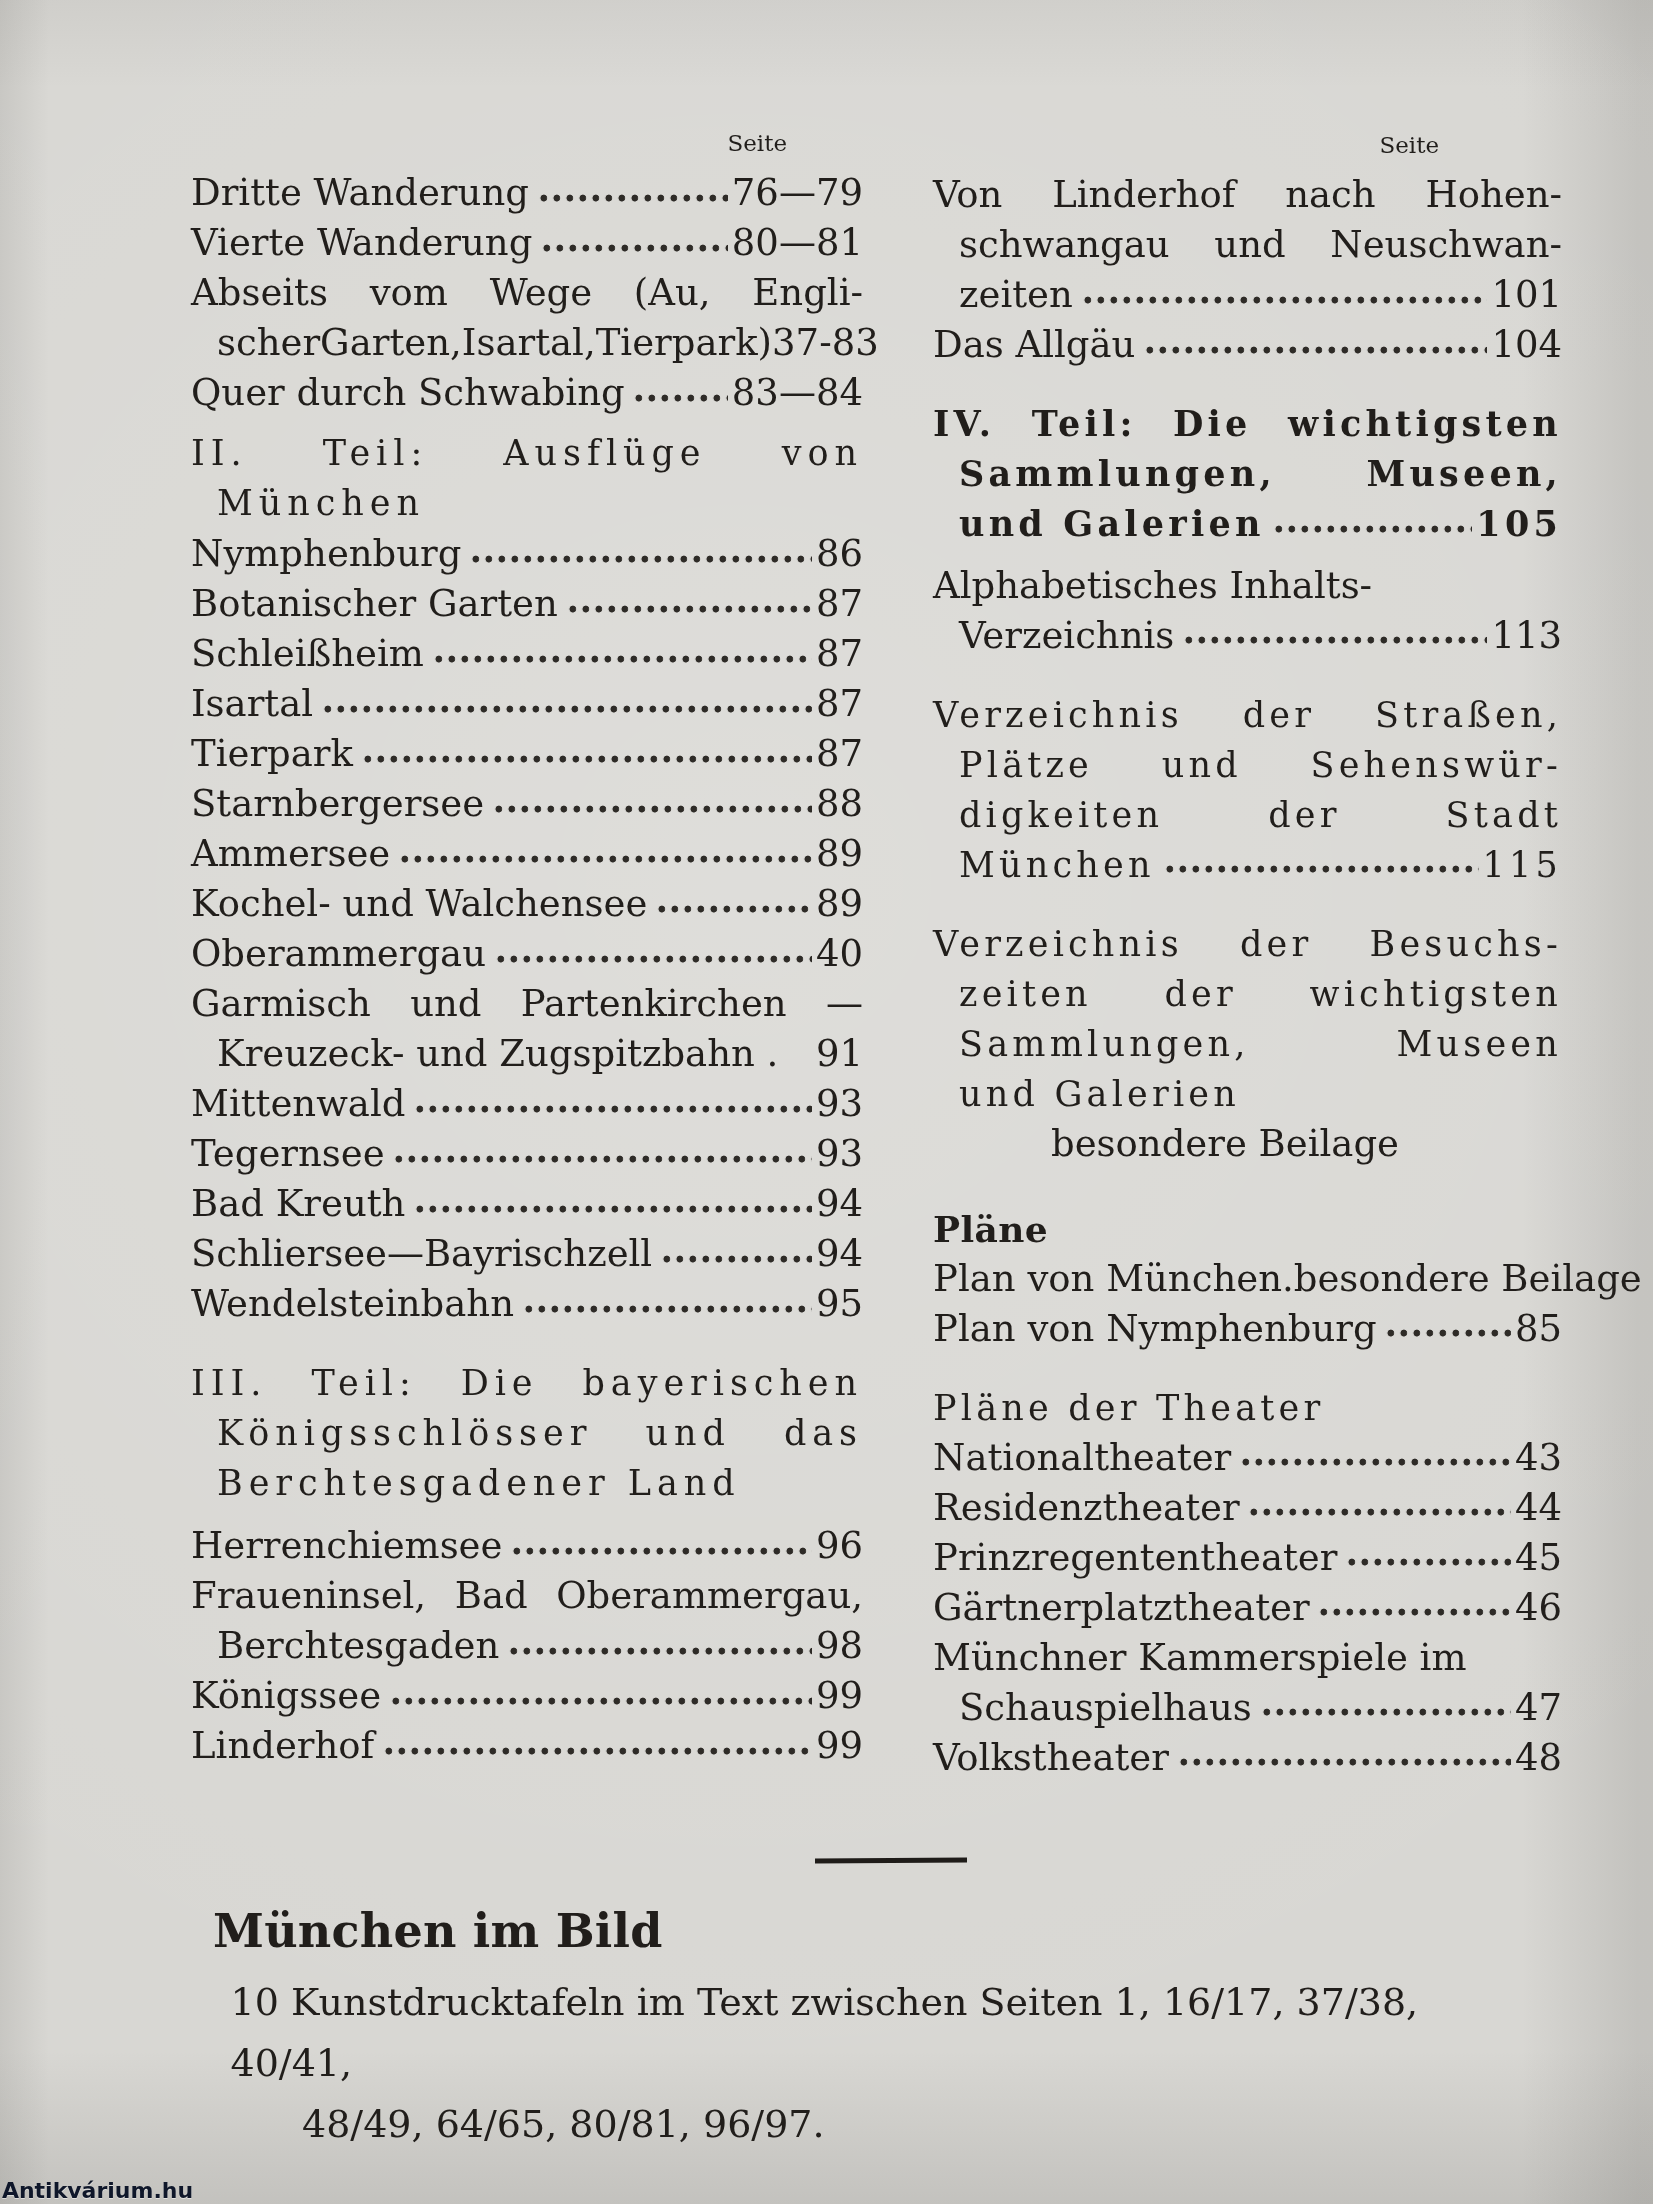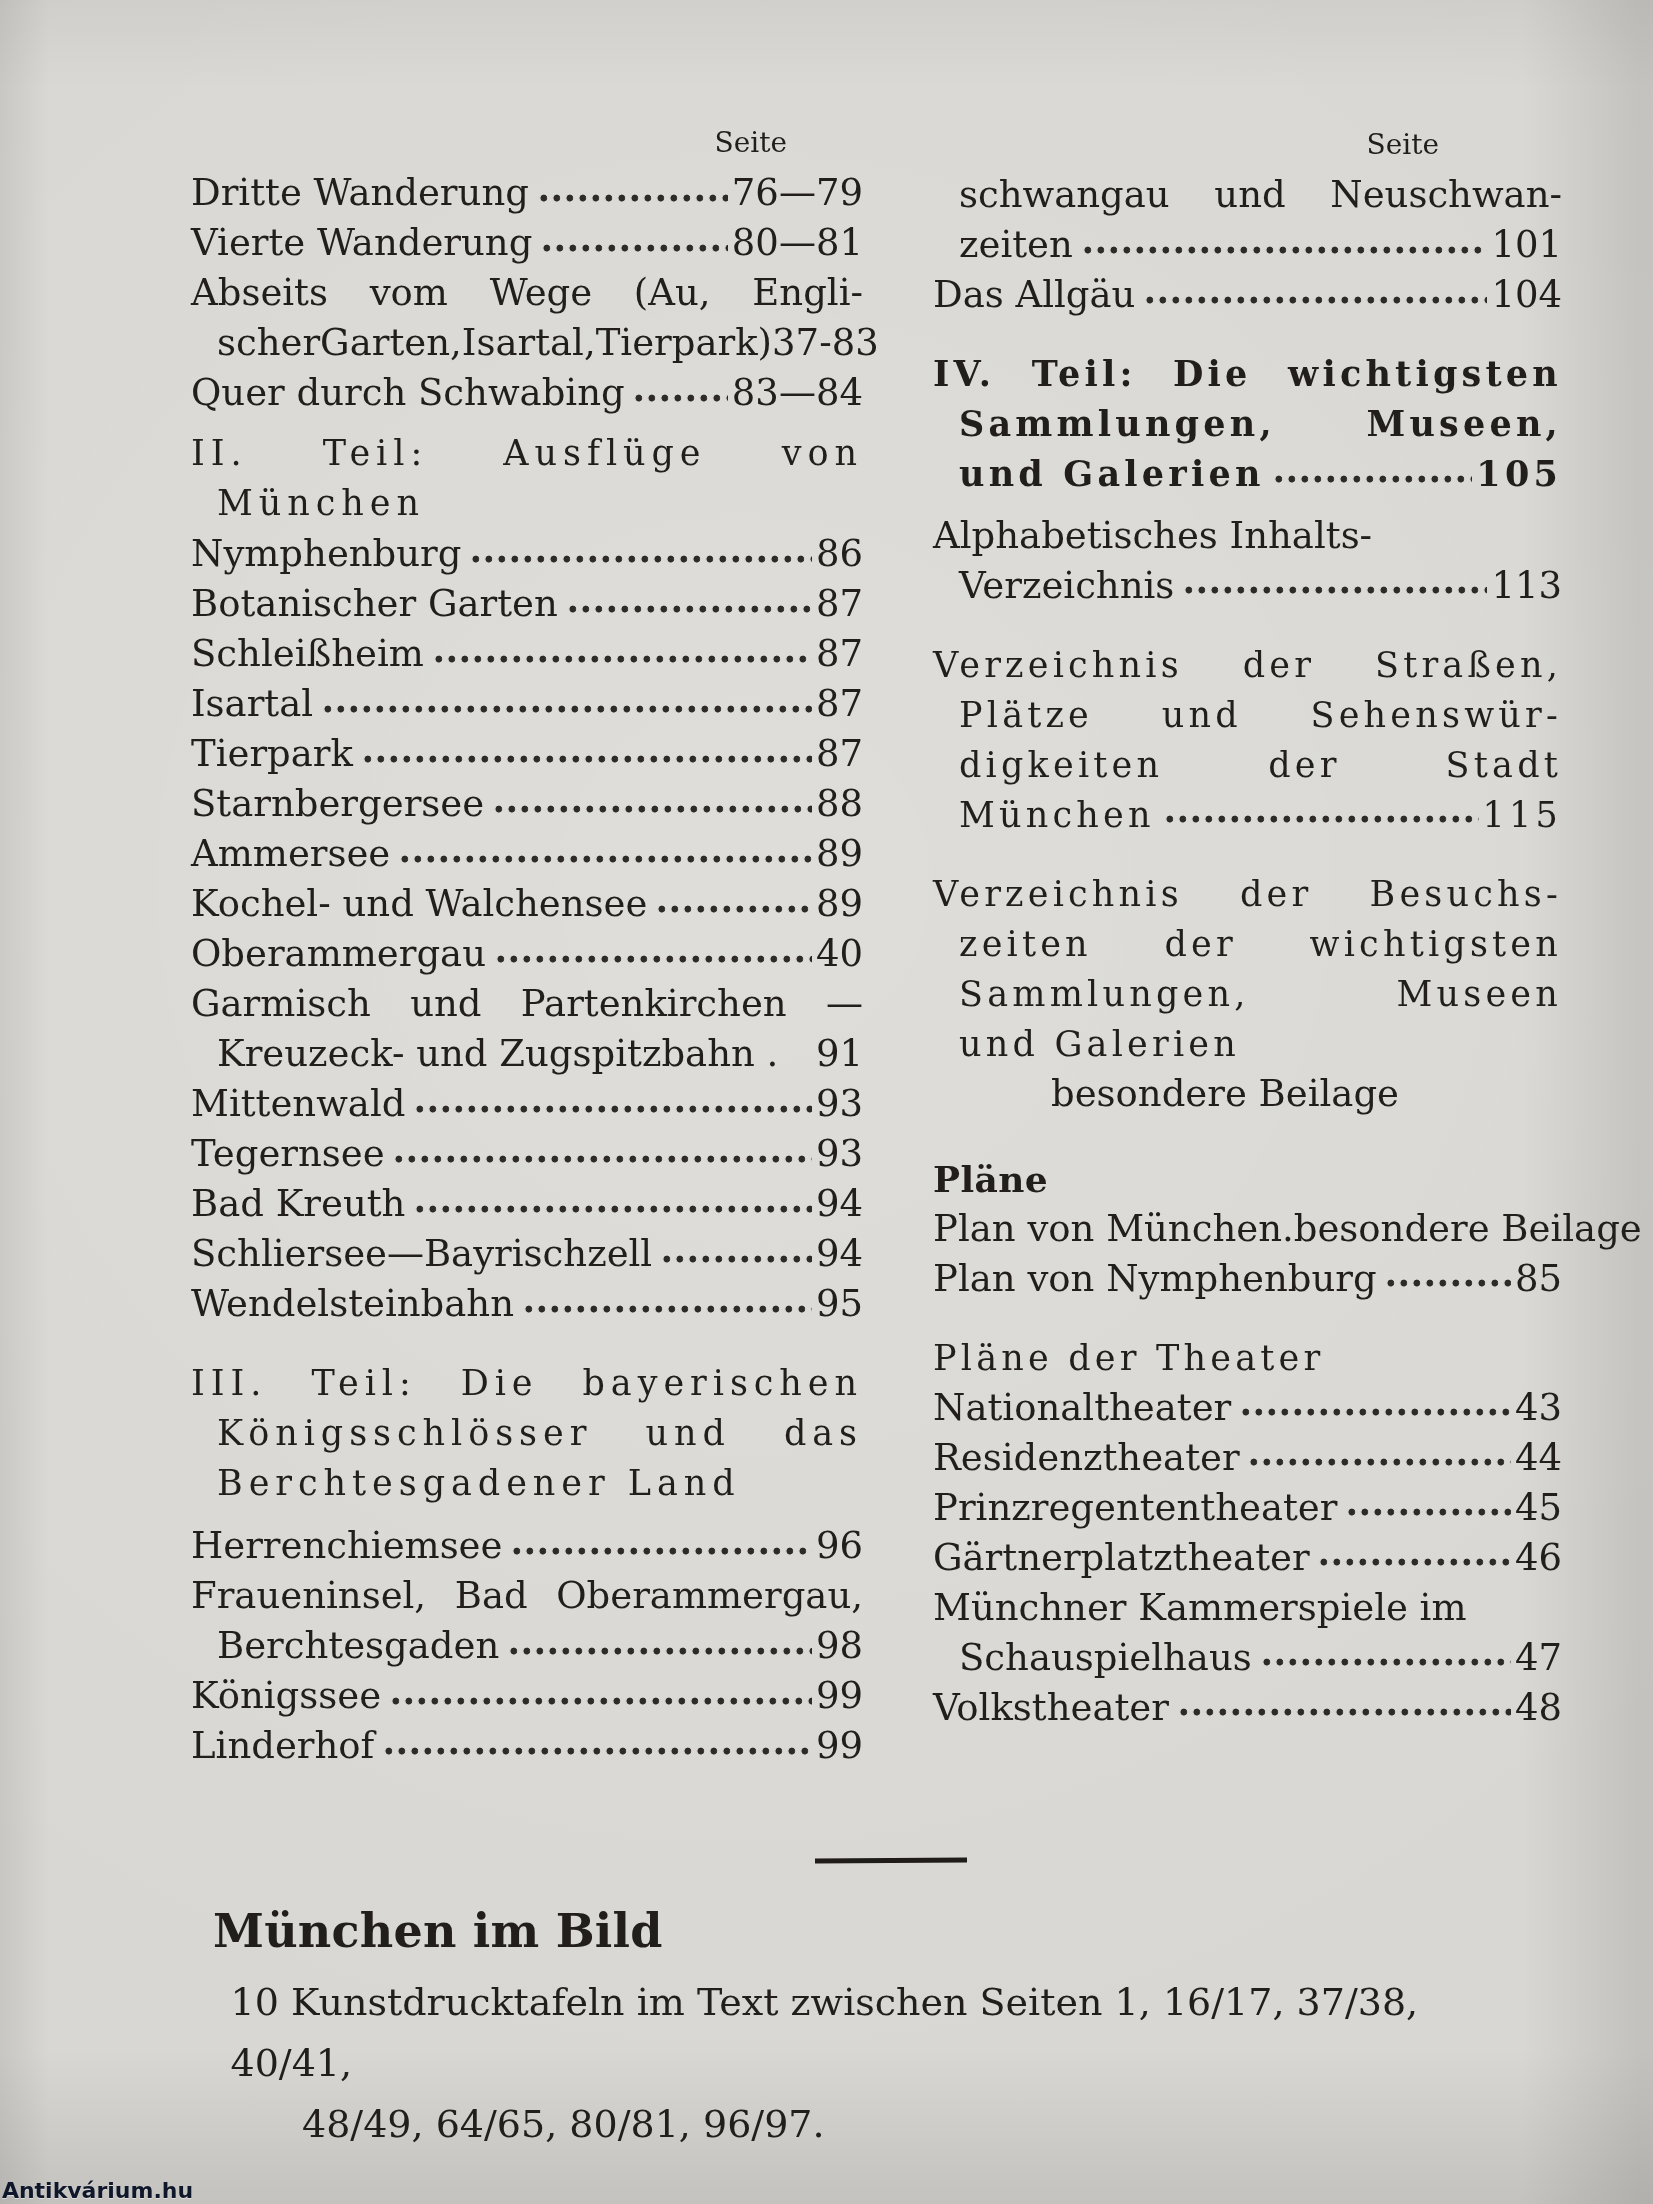--- a/index.html
+++ b/index.html
@@ -5,21 +5,21 @@
   html,body{margin:0;padding:0;background:#b9b8b4;}
   #page{position:relative;width:1654px;height:2205px;background:#d8d7d3;overflow:hidden;
         font-family:"DejaVu Serif","Liberation Serif",serif;color:#211e1b;}
   .overlay{position:absolute;inset:0;pointer-events:none;background:
     radial-gradient(130% 95% at 45% 40%, rgba(255,255,255,0.16), rgba(255,255,255,0) 60%),
     linear-gradient(90deg, rgba(55,53,49,0.10), rgba(55,53,49,0) 3%, rgba(55,53,49,0) 92%, rgba(55,53,49,0.13) 99%),
     linear-gradient(180deg, rgba(55,53,49,0.06), rgba(55,53,49,0) 4%, rgba(55,53,49,0) 93%, rgba(55,53,49,0.13) 100%);}
   .col{position:absolute;font-size:37px;line-height:50px;}
   #colL{left:191px;width:672px;top:118px;}
   #colR{left:933px;width:629px;top:120px;}
-  .seite{text-align:right;font-size:28px;height:50px;}
+  .seite{text-align:right;font-size:23px;height:50px;}
   #colL .seite{padding-right:76px;}
   #colR .seite{padding-right:123px;}
   .row{white-space:pre-wrap;}
   .flex{display:flex;}
   .t,.pg{white-space:pre;}
   .spacer{flex:1;}
   .lead{flex:1;margin:0 3.9px 0 7.8px;
         background-image:radial-gradient(circle at 4.9px 4.9px,#2e2b27 3px,rgba(0,0,0,0) 3.7px);
         background-size:13px 9.7px;background-repeat:repeat-x;
         background-position:1.9px calc(100% - 15.5px);}
@@ -126,20 +126,21 @@
         <div class="row flex"><span class="t">Königssee</span><span class="lead"></span><span class="pg">99</span></div>
       </div>
       <div class="entry">
         <div class="row flex"><span class="t">Linderhof</span><span class="lead"></span><span class="pg">99</span></div>
       </div>
     </div>
 
   <div id="colR" class="col">
     <div class="seite">Seite</div>
   <div class="entry">
+        <div class="row j">Von Linderhof nach Hohen-</div>
         <div class="row ind j">schwangau und Neuschwan-</div>
         <div class="row flex ind"><span class="t">zeiten</span><span class="lead"></span><span class="pg">101</span></div>
       </div>
       <div class="entry">
         <div class="row flex"><span class="t">Das Allgäu</span><span class="lead"></span><span class="pg">104</span></div>
       </div>
       <div class="entry" style="margin-top: 29px; font-weight: bold;">
         <div class="row sp j">IV. Teil: Die wichtigsten</div>
         <div class="row sp ind j">Sammlungen, Museen,</div>
         <div class="row flex sp ind"><span class="t">und Galerien</span><span class="lead"></span><span class="pg">105</span></div>

